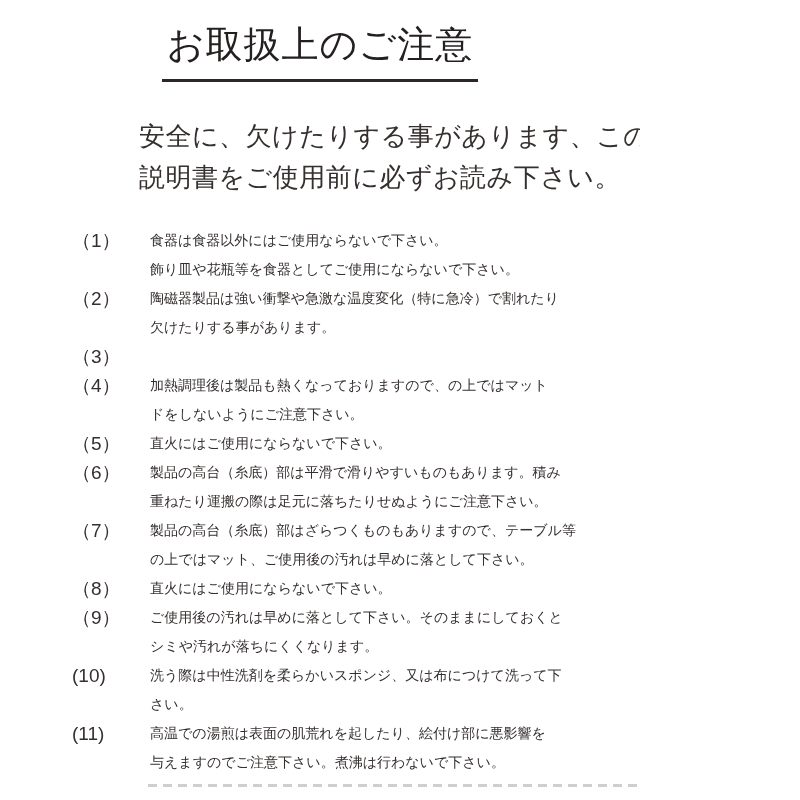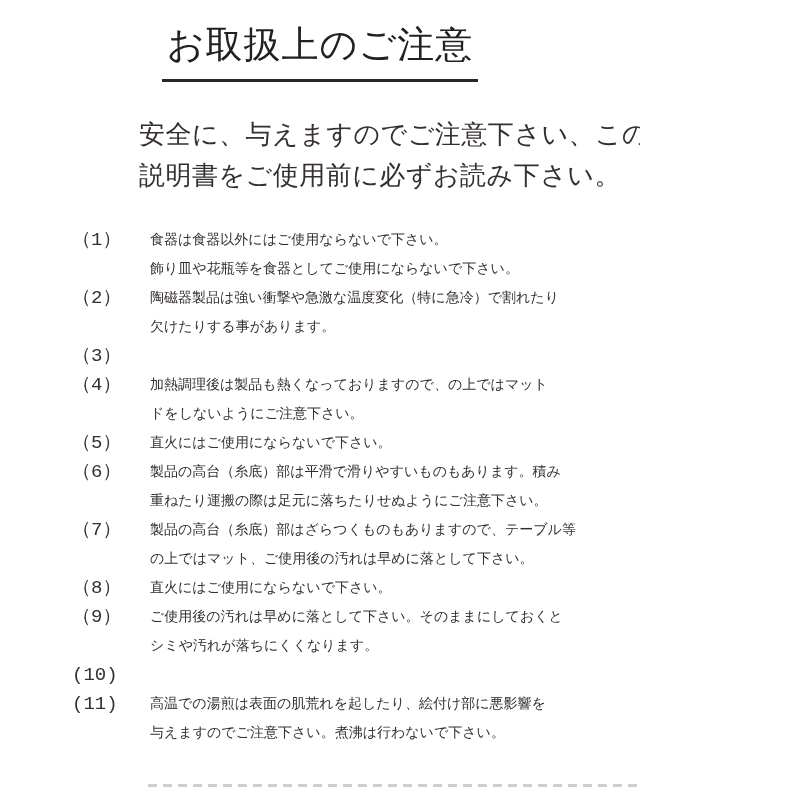--- a/index.html
+++ b/index.html
@@ -6,21 +6,21 @@
     margin: 0;
     padding: 0;
     background: #ffffff;
   }
   .page {
     position: relative;
     width: 640px;
     height: 800px;
     background: #ffffff;
     overflow: hidden;
-    font-family: Liberation Mono, monospace;
+    font-family: Liberation Sans, sans-serif;
     color: #352f2e;
   }
   .title-wrap {
     text-align: center;
     padding-top: 20px;
   }
   .doc-title {
     display: inline-block;
     margin: 0;
     font-size: 37px;
@@ -79,21 +79,21 @@
 </head>
 <body>
 
 <div class="page">
 
   <div class="title-wrap">
     <h1 class="doc-title">お取扱上のご注意</h1>
   </div>
 
   <div class="intro">
-    <div class="intro-line">安全に、与えますのでご注意下さい、この</div>
+    <div class="intro-line">安全に、欠けたりする事があります、この</div>
     <div class="intro-line">説明書をご使用前に必ずお読み下さい。</div>
   </div>
 
   <div class="notice-list">
 
     <div class="item">
       <div class="num">（1）</div>
       <div class="lines">
         <div class="line">食器は食器以外にはご使用ならないで下さい。</div>
         <div class="line">飾り皿や花瓶等を食器としてご使用にならないで下さい。</div>
@@ -153,20 +153,24 @@
     <div class="item">
       <div class="num">（9）</div>
       <div class="lines">
         <div class="line">ご使用後の汚れは早めに落として下さい。そのままにしておくと</div>
         <div class="line">シミや汚れが落ちにくくなります。</div>
       </div>
     </div>
 
     <div class="item">
       <div class="num">(10)</div>
+      <div class="lines">
+        <div class="line">洗う際は中性洗剤を柔らかいスポンジ、又は布につけて洗って下</div>
+        <div class="line">さい。</div>
+      </div>
     </div>
 
     <div class="item">
       <div class="num">(11)</div>
       <div class="lines">
         <div class="line">高温での湯煎は表面の肌荒れを起したり、絵付け部に悪影響を</div>
         <div class="line">与えますのでご注意下さい。煮沸は行わないで下さい。</div>
       </div>
     </div>
 

